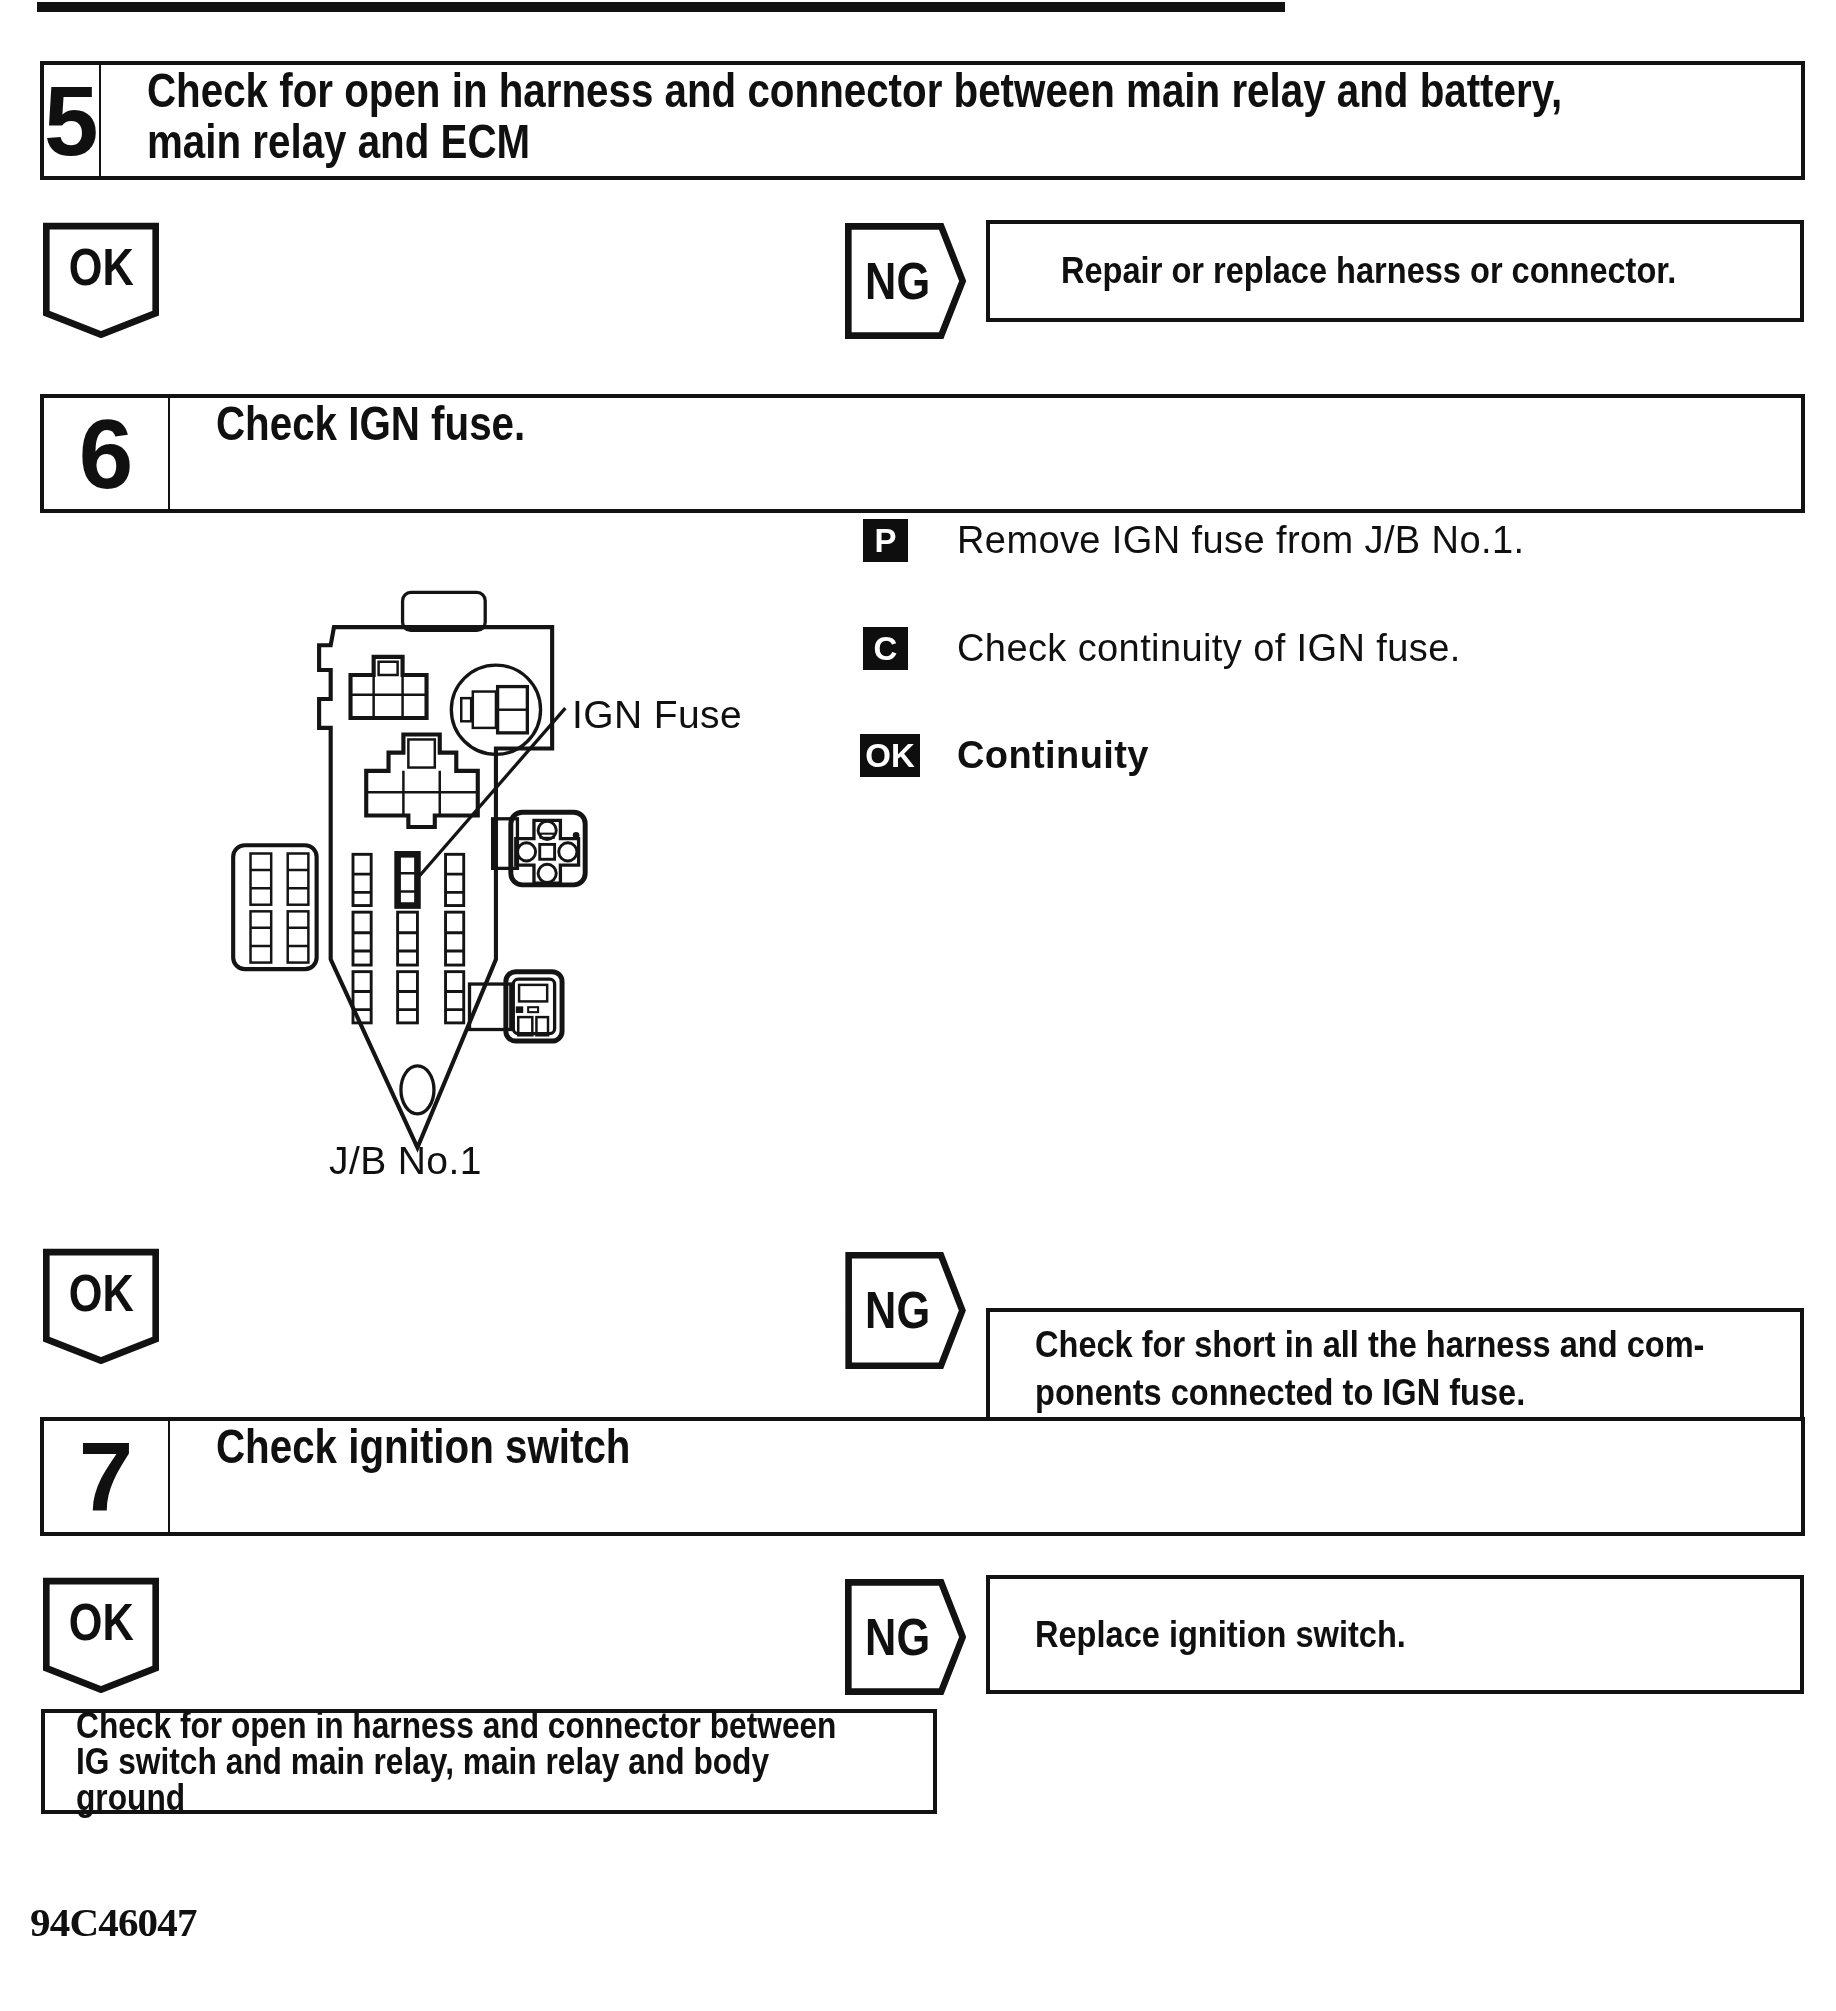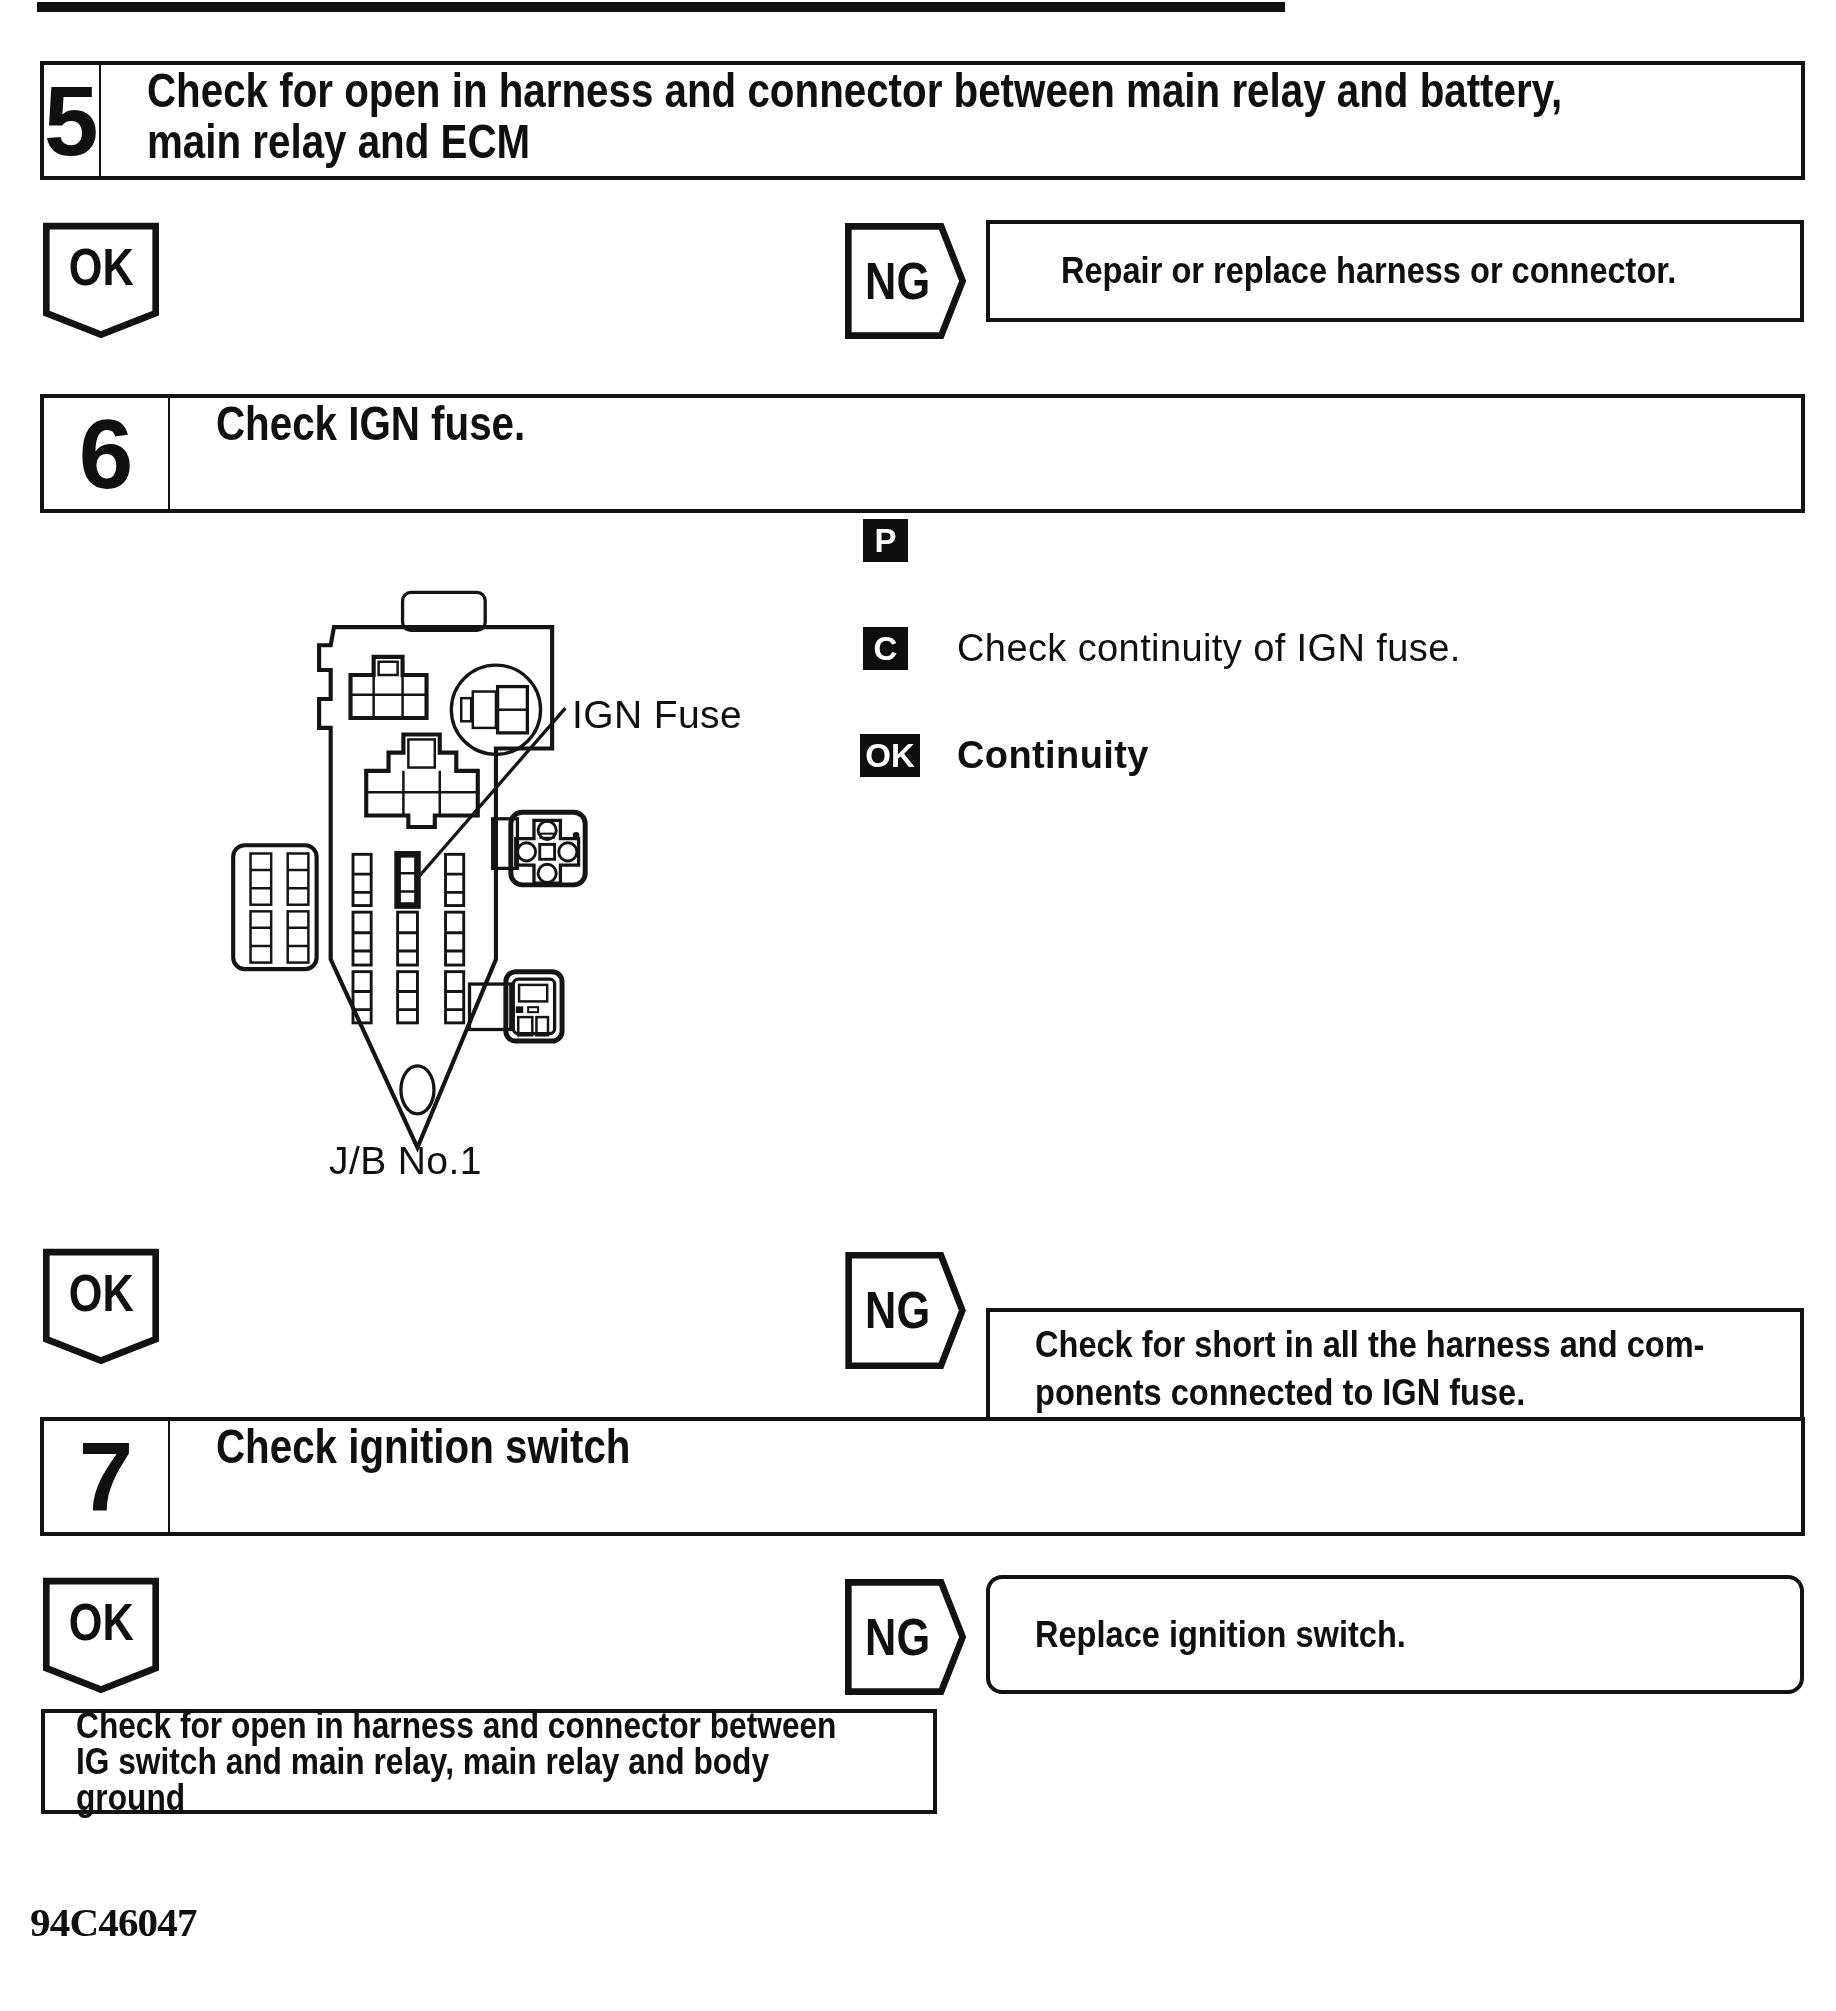--- a/index.html
+++ b/index.html
@@ -69,20 +69,23 @@
   <div class="abs box stepbox" style="left:40px;top:394px;width:1765px;height:119px;">
     <div class="step-num">6</div>
     <div class="step-title">
       <div class="tline"><span class="cond">Check IGN fuse.</span></div>
     </div>
   </div>
 
   <div class="abs proc-badge" style="left:863px;top:519px;width:45px;height:43px;">
     <span>P</span>
     </div>
+  <div class="abs proc-label" style="left:957px;top:519px;height:43px;display:flex;align-items:center;">
+    <span>Remove IGN fuse from J/B No.1.</span>
+    </div>
 
   <div class="abs proc-badge" style="left:863px;top:627px;width:45px;height:43px;">
     <span>C</span>
     </div>
   <div class="abs proc-label" style="left:957px;top:627px;height:43px;display:flex;align-items:center;">
     <span>Check continuity of IGN fuse.</span>
     </div>
 
   <div class="abs proc-badge" style="left:860px;top:734px;width:60px;height:43px;">
     <span>OK</span>
@@ -206,21 +209,21 @@
       <polygon points="4,5 136,5 136,110 70,136 4,110" fill="#ffffff" stroke="#121212" stroke-width="8"></polygon>
     </svg>
     <span class="badge-text ok-text">OK</span>
   </div>
   <div class="abs badge-wrap" style="left:845px;top:1579px;width:121px;height:116px;">
     <svg viewBox="0 0 146 140">
       <polygon points="4,4 116,4 142,70 116,136 4,136" fill="#ffffff" stroke="#121212" stroke-width="8"></polygon>
     </svg>
     <span class="badge-text" style="padding-right:18px;">NG</span>
   </div>
-  <div class="abs box" style="left:986px;top:1575px;width:818px;height:119px;display:flex;align-items:center;padding-left:45px;border-radius:16px;">
+  <div class="abs box" style="left:986px;top:1575px;width:818px;height:119px;display:flex;align-items:center;padding-left:45px;">
     <div class="result-text"><span class="cond2">Replace ignition switch.</span></div>
   </div>
 
   <div class="abs box" style="left:41px;top:1709px;width:896px;height:105px;display:flex;flex-direction:column;justify-content:center;padding-left:31px;">
     <div class="final-line"><span class="cond2">Check for open in harness and connector between</span></div>
     <div class="final-line"><span class="cond2">IG switch and main relay, main relay and body</span></div>
     <div class="final-line"><span class="cond2">ground</span></div>
   </div>
 
   <div class="abs footer-code" style="left:30px;top:1898px;"><span>94C46047</span></div>

